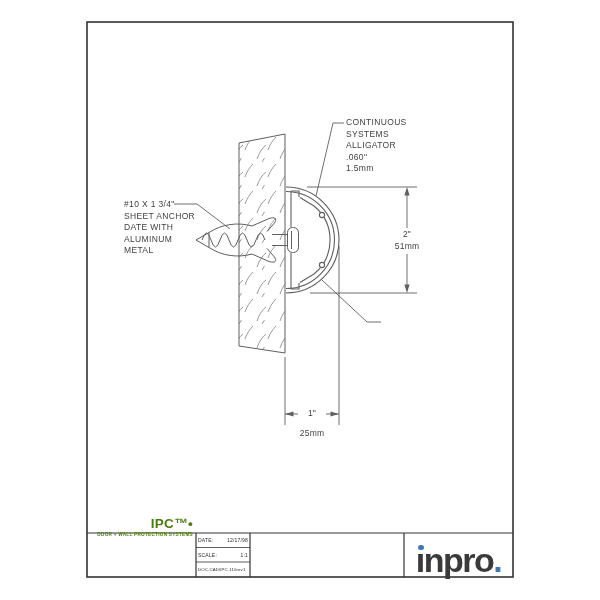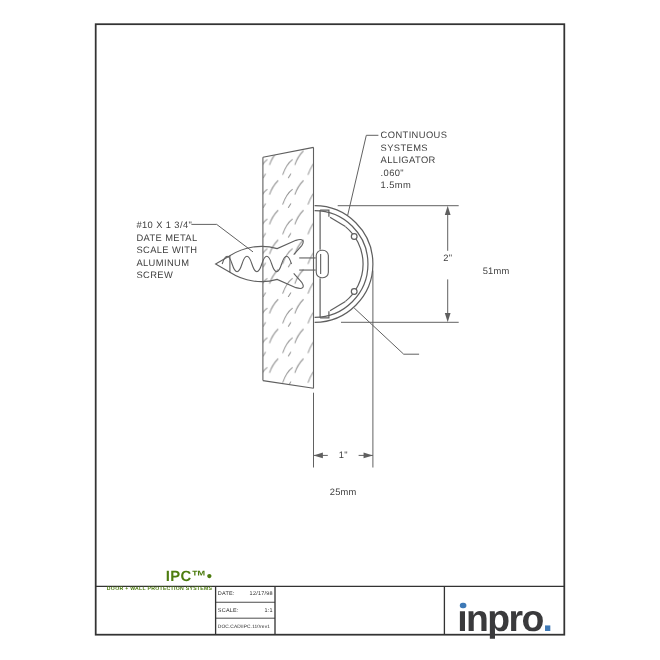--- a/index.html
+++ b/index.html
@@ -30,22 +30,22 @@
   }
   .tb-doc{
     position:absolute;left:198px;top:562px;width:50px;height:15px;display:flex;
     align-items:center;font-size:4.4px;color:#2e2e2e;letter-spacing:0.1px;white-space:nowrap;
   }
   .tb-title{
     position:absolute;left:250px;top:537px;width:154px;text-align:center;
     font-size:9.5px;color:#2e2e2e;letter-spacing:0.3px;
   }
   .inpro-wrap{
-    position:absolute;left:404px;top:546px;width:109px;height:44px;
-    display:flex;justify-content:center;align-items:flex-start;
+    position:absolute;left:404px;top:533px;width:109px;height:44px;
+    display:flex;justify-content:center;align-items:flex-end;
   }
   .inpro{
     font-size:34px;font-weight:700;letter-spacing:-1.5px;line-height:34px;
     position:relative;white-space:nowrap;
   }
   .inpro .tittle{
     position:absolute;left:2.5px;top:1.5px;width:5.5px;height:5.5px;border-radius:50%;
     display:block;
   }
 </style>
@@ -135,32 +135,32 @@
   <div class="lbl" style="left:346px;top:117px;">
     <div>CONTINUOUS</div>
     <div>SYSTEMS</div>
     <div>ALLIGATOR</div>
     <div>.060"</div>
     <div>1.5mm</div>
   </div>
 
   <div class="lbl" style="left:124px;top:199px;">
     <div>#10 X 1 3/4"</div>
-    <div>DATE METAL</div>
-    <div>SCALE WITH</div>
+    <div>SHEET ANCHOR</div>
+    <div>DATE WITH</div>
     <div>ALUMINUM</div>
-    <div>SCREW</div>
+    <div>METAL</div>
   </div>
 
 
   <div class="dimtxt" style="left:392px;top:229px;width:30px;">2"</div>
-  <div class="dimtxt" style="left:389px;top:241px;width:36px;margin-left:44px;">51mm</div>
+  <div class="dimtxt" style="left:389px;top:241px;width:36px;">51mm</div>
 
   <div class="dimtxt" style="left:298px;top:408px;width:28px;">1"</div>
-  <div class="dimtxt" style="left:294px;top:442px;width:36px;text-align:center;">25mm</div>
+  <div class="dimtxt" style="left:294px;top:428px;width:36px;text-align:center;">25mm</div>
 
   <div class="tb-ipc">
     <div class="ipc-name">IPC™•</div>
     <div class="ipc-tag">DOOR + WALL PROTECTION SYSTEMS</div>
   </div>
 
   <div class="tb-row" style="top:533px;">
     <span>DATE:</span>
     <span>12/17/98</span>
   </div>

